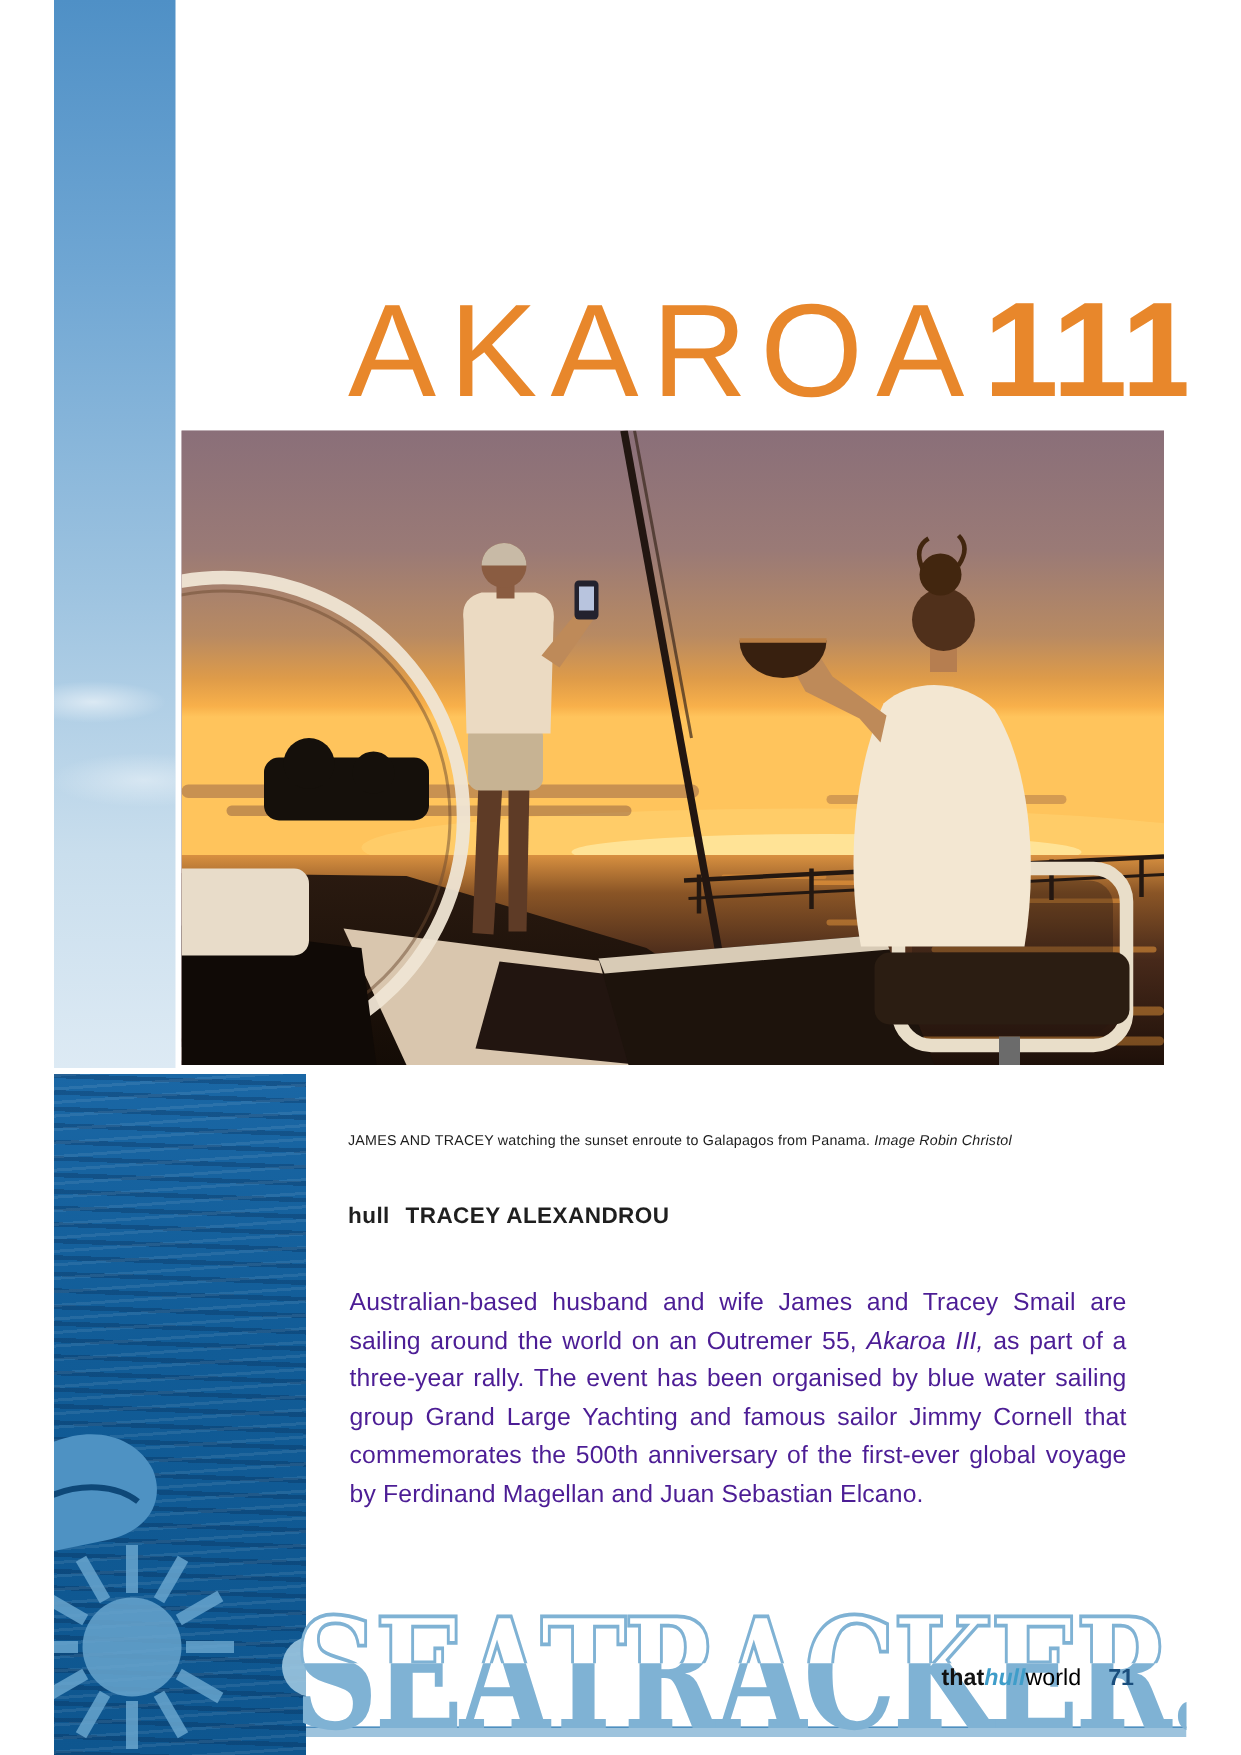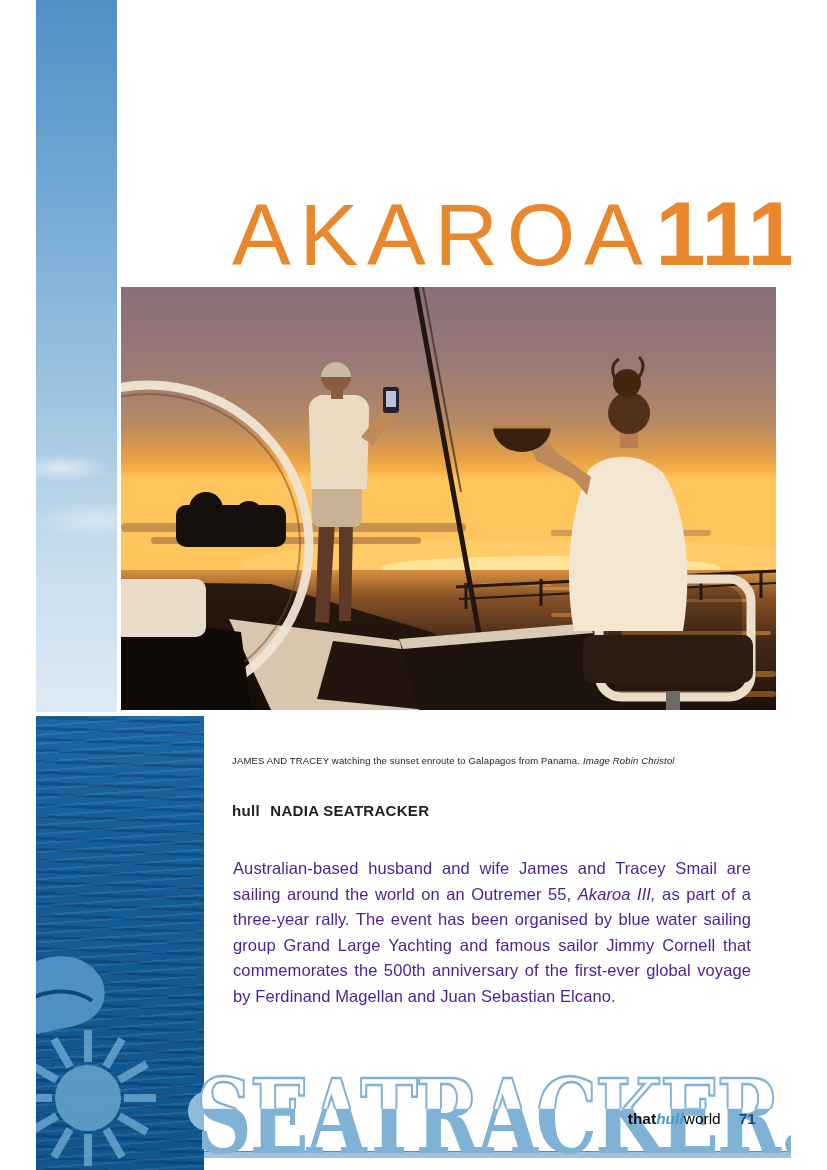--- a/index.html
+++ b/index.html
@@ -235,21 +235,21 @@
       </g>
     </svg>
   </figure>
 
   <div class="caption">
     <span>JAMES AND TRACEY watching the sunset enroute to Galapagos from Panama. </span><span class="credit">Image Robin Christol</span>
   </div>
 
   <div class="byline">
     <span>hull</span>
-    <span class="author">NADIA SEATRACKER</span>
+    <span class="author">TRACEY ALEXANDROU</span>
   </div>
 
   <p class="body-copy">
     <span>Australian-based husband and wife James and Tracey Smail are sailing around the world on an Outremer 55, </span><span class="boat-name">Akaroa III,</span><span> as part of a three-year rally. The event has been organised by blue water sailing group Grand Large Yachting and famous sailor Jimmy Cornell that commemorates the 500th anniversary of the first-ever global voyage by Ferdinand Magellan and Juan Sebastian Elcano.</span>
   </p>
 
   <div class="watermark">
     <span class="wm-fill">SEATRACKER.RU</span>
     <span class="wm-top" aria-hidden="true">SEATRACKER.RU</span>
   </div>

